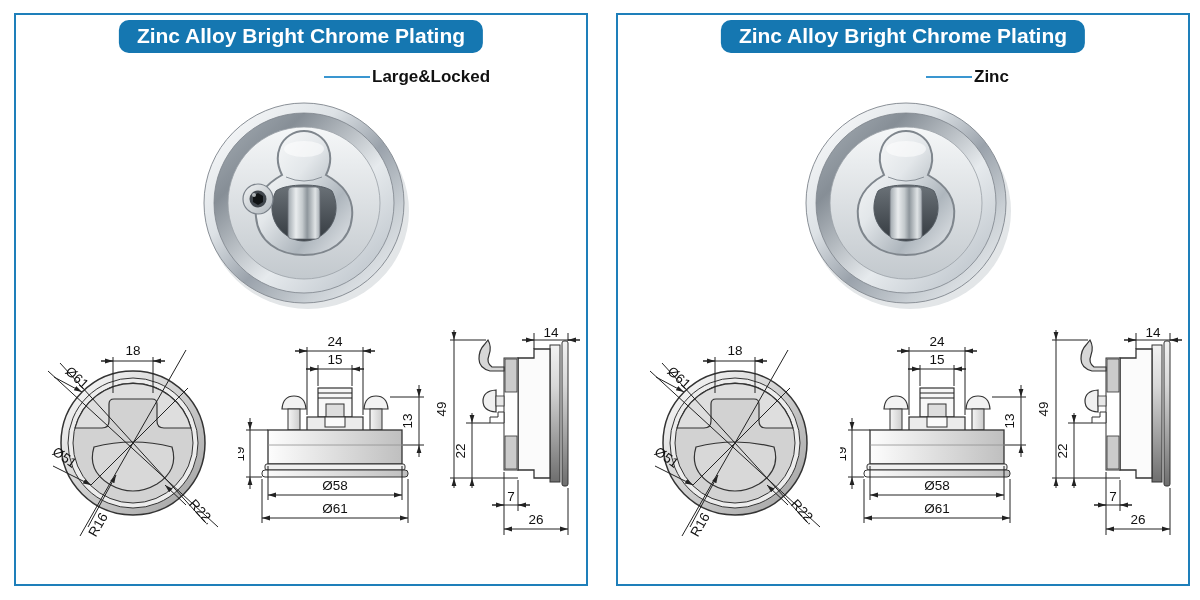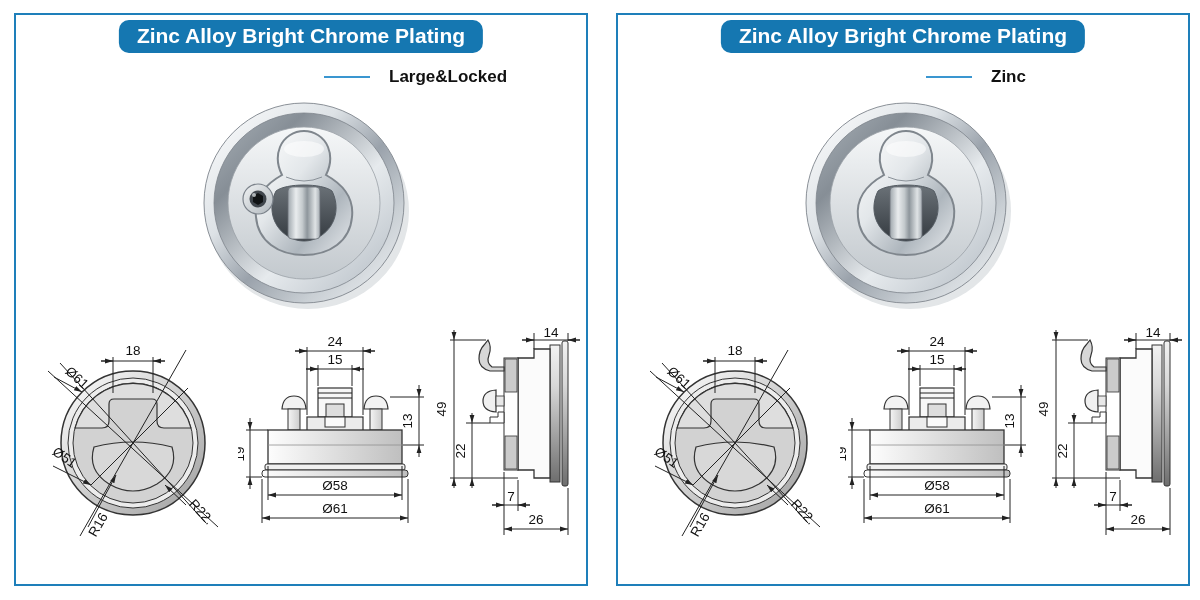--- a/index.html
+++ b/index.html
@@ -2,21 +2,21 @@
 <html><head>
 <meta charset="utf-8">
 <style>
   html,body{margin:0;padding:0;background:#ffffff;}
   body{width:1200px;height:600px;position:relative;font-family:"Liberation Sans",sans-serif;overflow:hidden;}
   .panel{position:absolute;top:13px;width:570px;height:569px;border:2px solid #1e7fba;background:#fff;}
   #panel0{left:14px;}
   #panel1{left:616px;}
   .badge{position:absolute;top:5px;left:50%;transform:translateX(-50%);background:#1577b1;color:#fff;
          font-weight:bold;font-size:21px;line-height:1.1;padding:4px 18px 6px;border-radius:10px;white-space:nowrap;}
-  .variant{position:absolute;top:52px;left:308px;display:flex;align-items:center;gap:19px;}
+  .variant{position:absolute;top:52px;left:308px;display:flex;align-items:center;gap:2px;}
   .vline{width:46px;height:2px;background:#3a96d0;}
   .vtext{font-weight:bold;font-size:17px;color:#111;white-space:nowrap;}
   .photo{position:absolute;left:178px;top:76px;width:220px;height:225px;}
   .dFront{position:absolute;left:12px;top:316px;width:200px;height:215px;}
   .dBack{position:absolute;left:222px;top:318px;width:195px;height:210px;}
   .dSide{position:absolute;left:418px;top:312px;width:152px;height:245px;}
   .dt{font-family:"Liberation Sans","DejaVu Sans",sans-serif;font-size:13.5px;fill:#111;text-anchor:middle;}
   .tl{stroke:#222;stroke-width:1;fill:none;}
 </style>
 </head>

